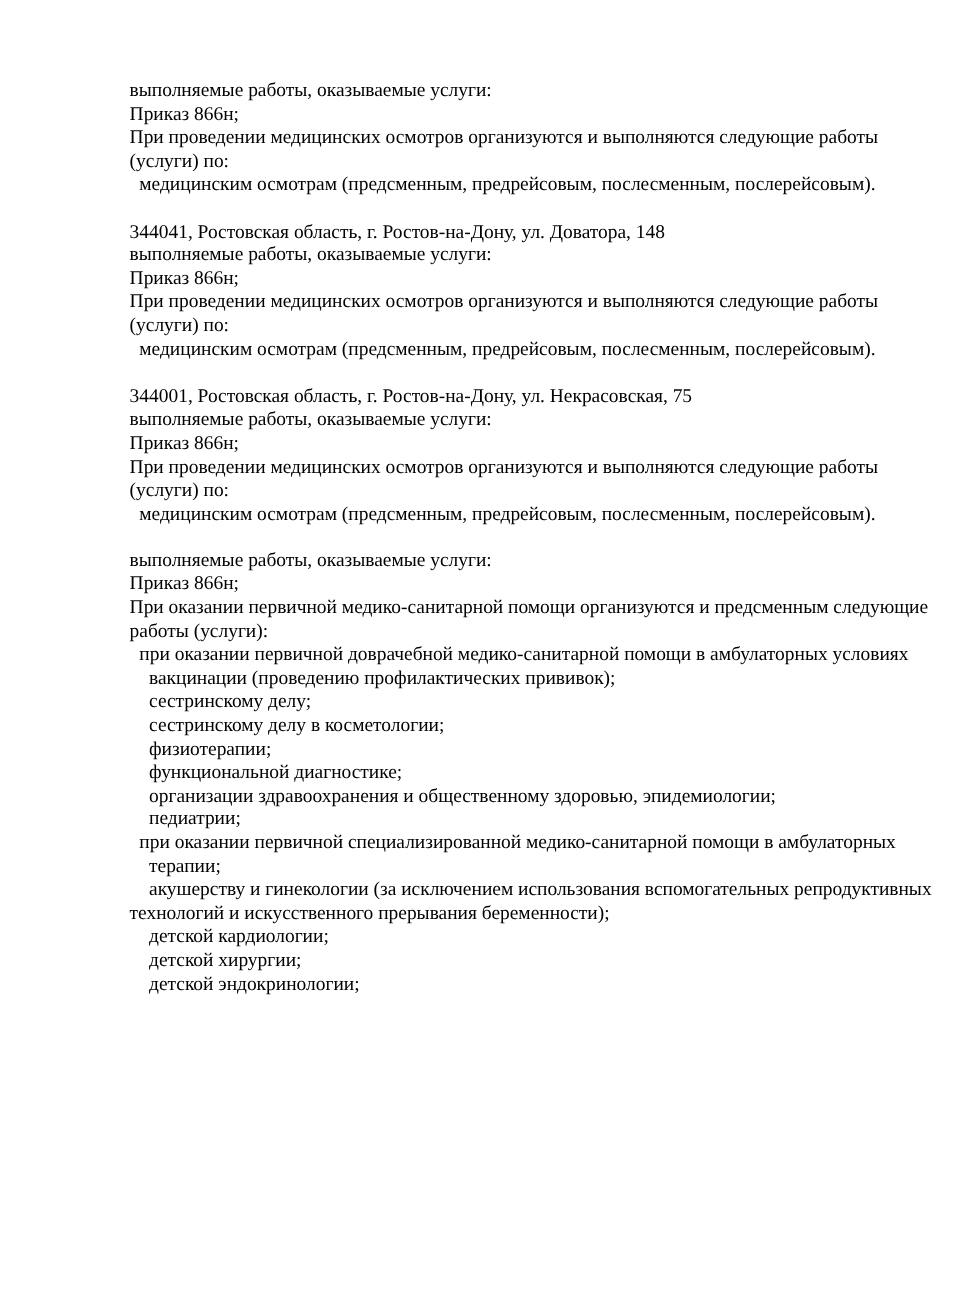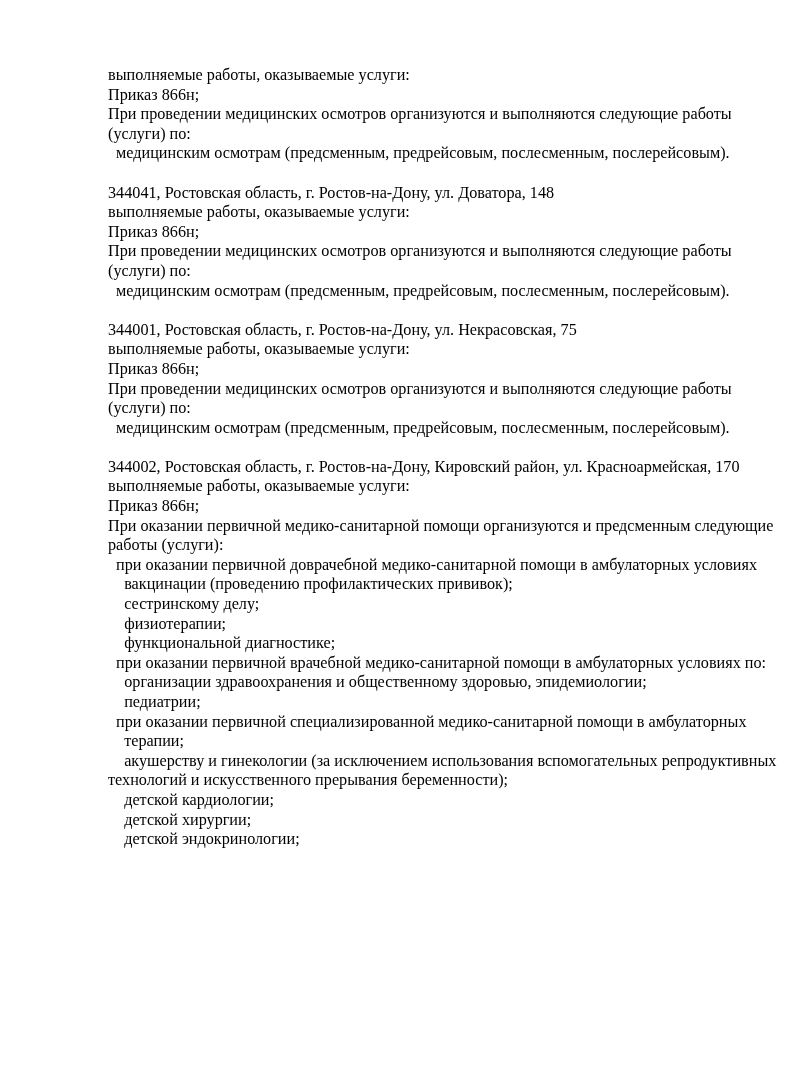--- a/index.html
+++ b/index.html
@@ -57,31 +57,30 @@
   <section class="block">
     <div class="line">344001, Ростовская область, г. Ростов-на-Дону, ул. Некрасовская, 75</div>
     <div class="line">выполняемые работы, оказываемые услуги:</div>
     <div class="line">Приказ 866н;</div>
     <div class="line">При проведении медицинских осмотров организуются и выполняются следующие работы</div>
     <div class="line">(услуги) по:</div>
     <div class="line">  медицинским осмотрам (предсменным, предрейсовым, послесменным, послерейсовым).</div>
   </section>
 
   <section class="block">
-    <div class="line">344002, Ростовская область, г. Ростов-на-Дону, Кировский район, ул. Красноармейская, 170</div>
     <div class="line">выполняемые работы, оказываемые услуги:</div>
     <div class="line">Приказ 866н;</div>
     <div class="line">При оказании первичной медико-санитарной помощи организуются и предсменным следующие</div>
     <div class="line">работы (услуги):</div>
     <div class="line">  при оказании первичной доврачебной медико-санитарной помощи в амбулаторных условиях</div>
     <div class="line">    вакцинации (проведению профилактических прививок);</div>
     <div class="line">    сестринскому делу;</div>
+    <div class="line">    сестринскому делу в косметологии;</div>
     <div class="line">    физиотерапии;</div>
     <div class="line">    функциональной диагностике;</div>
-    <div class="line">  при оказании первичной врачебной медико-санитарной помощи в амбулаторных условиях по:</div>
     <div class="line">    организации здравоохранения и общественному здоровью, эпидемиологии;</div>
     <div class="line">    педиатрии;</div>
     <div class="line">  при оказании первичной специализированной медико-санитарной помощи в амбулаторных</div>
     <div class="line">    терапии;</div>
     <div class="line">    акушерству и гинекологии (за исключением использования вспомогательных репродуктивных</div>
     <div class="line">технологий и искусственного прерывания беременности);</div>
     <div class="line">    детской кардиологии;</div>
     <div class="line">    детской хирургии;</div>
     <div class="line">    детской эндокринологии;</div>
   </section>

